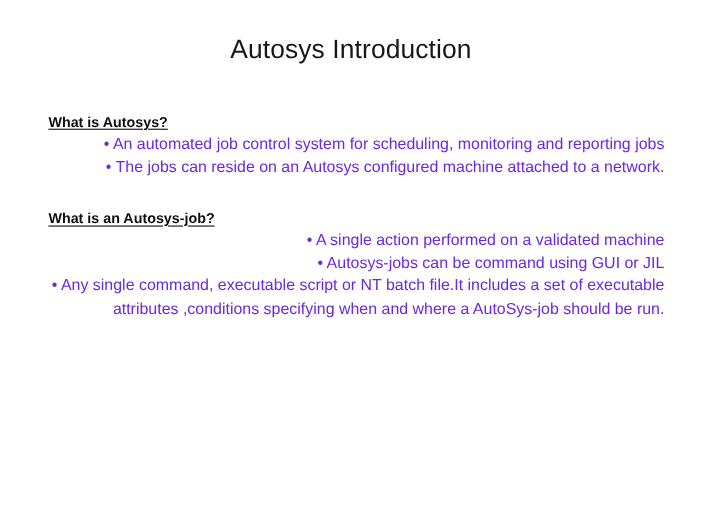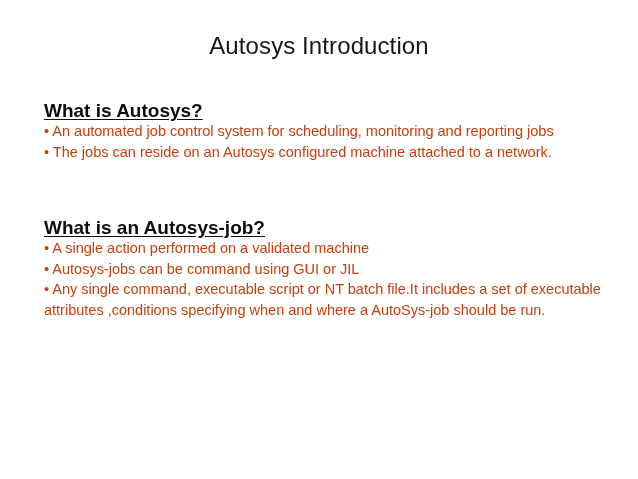--- a/index.html
+++ b/index.html
@@ -41,48 +41,49 @@
     top: 101px;
     left: 44px;
     width: 560px;
   }
 
   .section {
     margin: 0;
   }
 
   .section + .section {
-    margin-top: 56px;
+    margin-top: 27px;
   }
 
   .section-heading {
-    font-size: 19px;
+    font-size: 13px;
     font-weight: bold;
     line-height: 20px;
     text-decoration: underline;
     text-underline-offset: 2px;
     color: #0d0d0d;
     display: inline-block;
     white-space: pre;
   }
 
   .bullet-list {
     list-style: none;
     margin: 0;
     padding: 0;
   }
 
   .bullet-item {
     font-size: 14.5px;
     font-weight: 400;
     line-height: 20.5px;
-    color: #c2410c;
+    color: #6d28d9;
     text-indent: 0;
     padding: 0;
     margin: 0;
+    text-align: right;
   }
 </style>
 </head>
 <body>
 
 <div class="slide">
 
   <div class="slide-title">Autosys Introduction</div>
 
   <div class="body-area">

